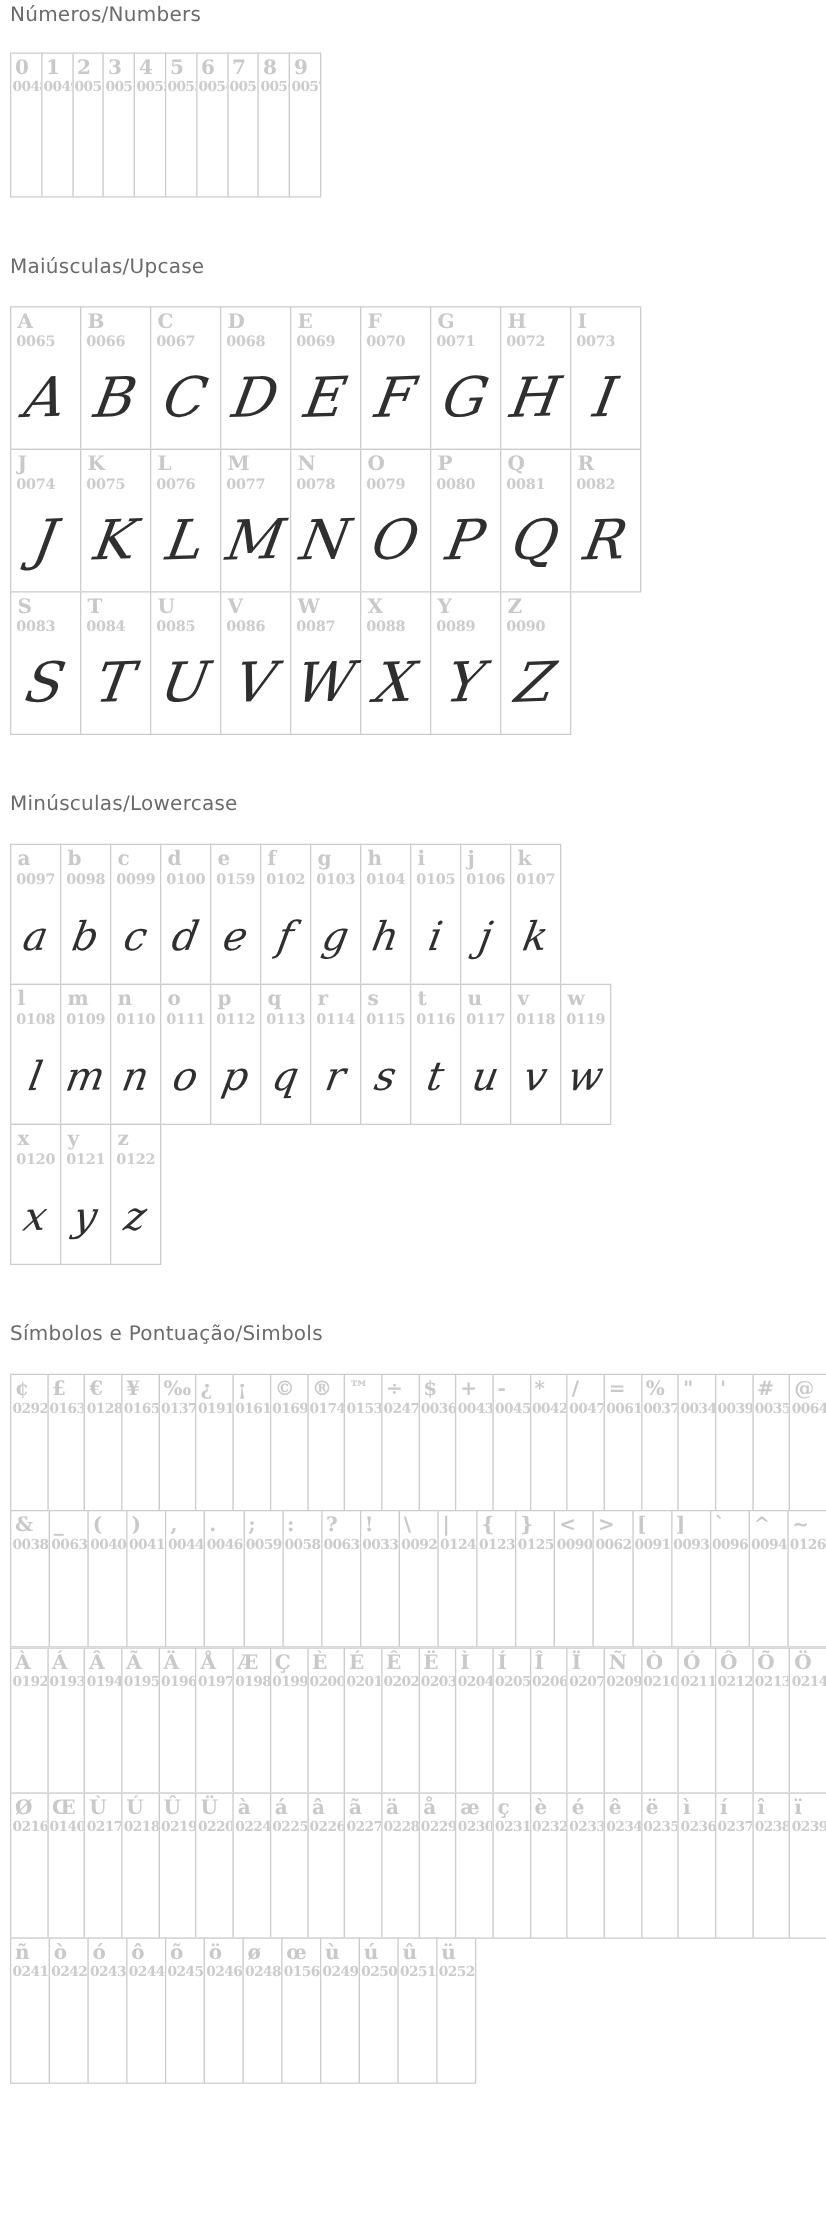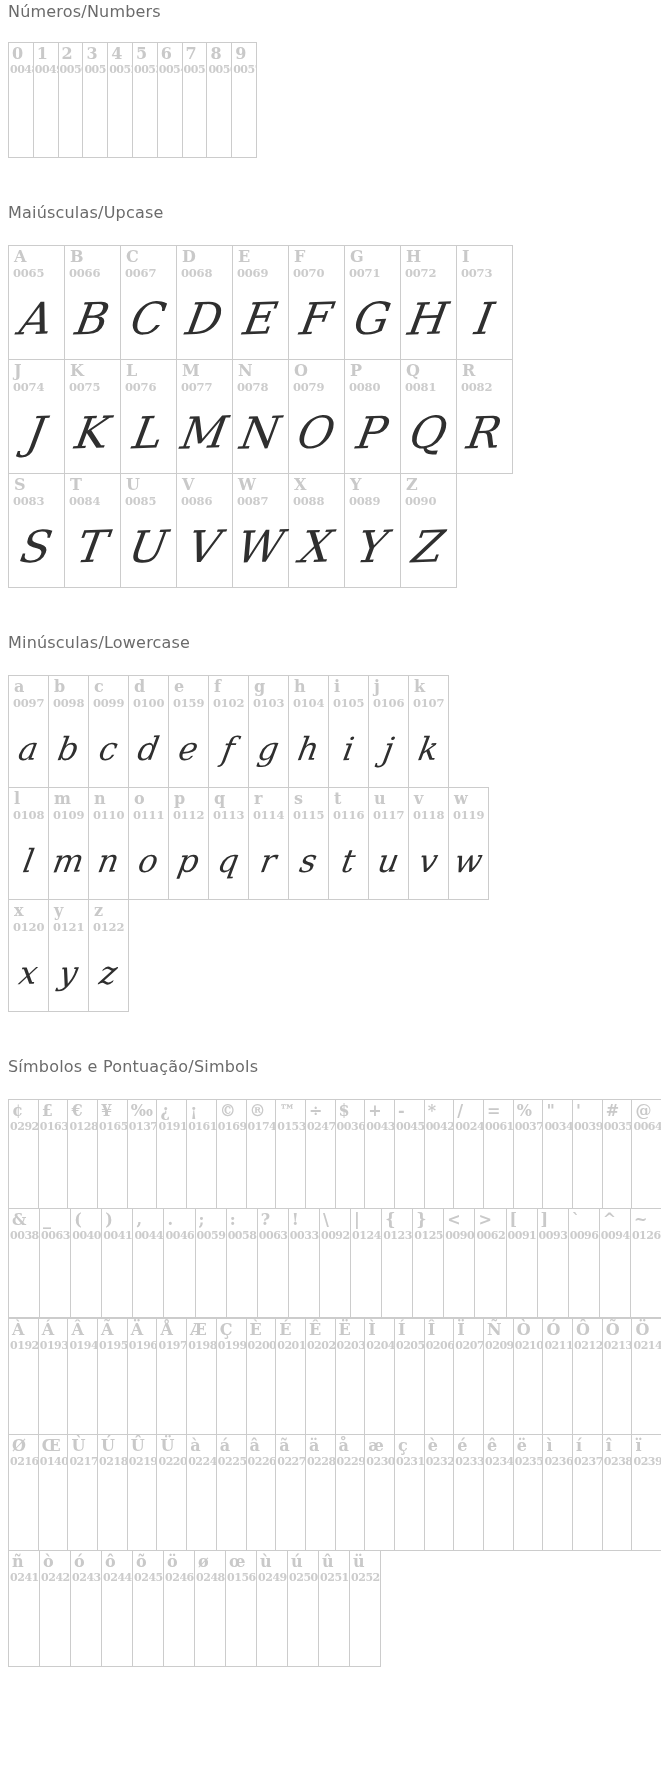--- a/index.html
+++ b/index.html
@@ -473,21 +473,21 @@
         <div class="cell">
           <div class="cell-label">-</div>
           <div class="cell-code">0045</div>
         </div>
         <div class="cell">
           <div class="cell-label">*</div>
           <div class="cell-code">0042</div>
         </div>
         <div class="cell">
           <div class="cell-label">/</div>
-          <div class="cell-code">0024</div>
+          <div class="cell-code">0047</div>
         </div>
         <div class="cell">
           <div class="cell-label">=</div>
           <div class="cell-code">0061</div>
         </div>
         <div class="cell">
           <div class="cell-label">%</div>
           <div class="cell-code">0037</div>
         </div>
         <div class="cell">

